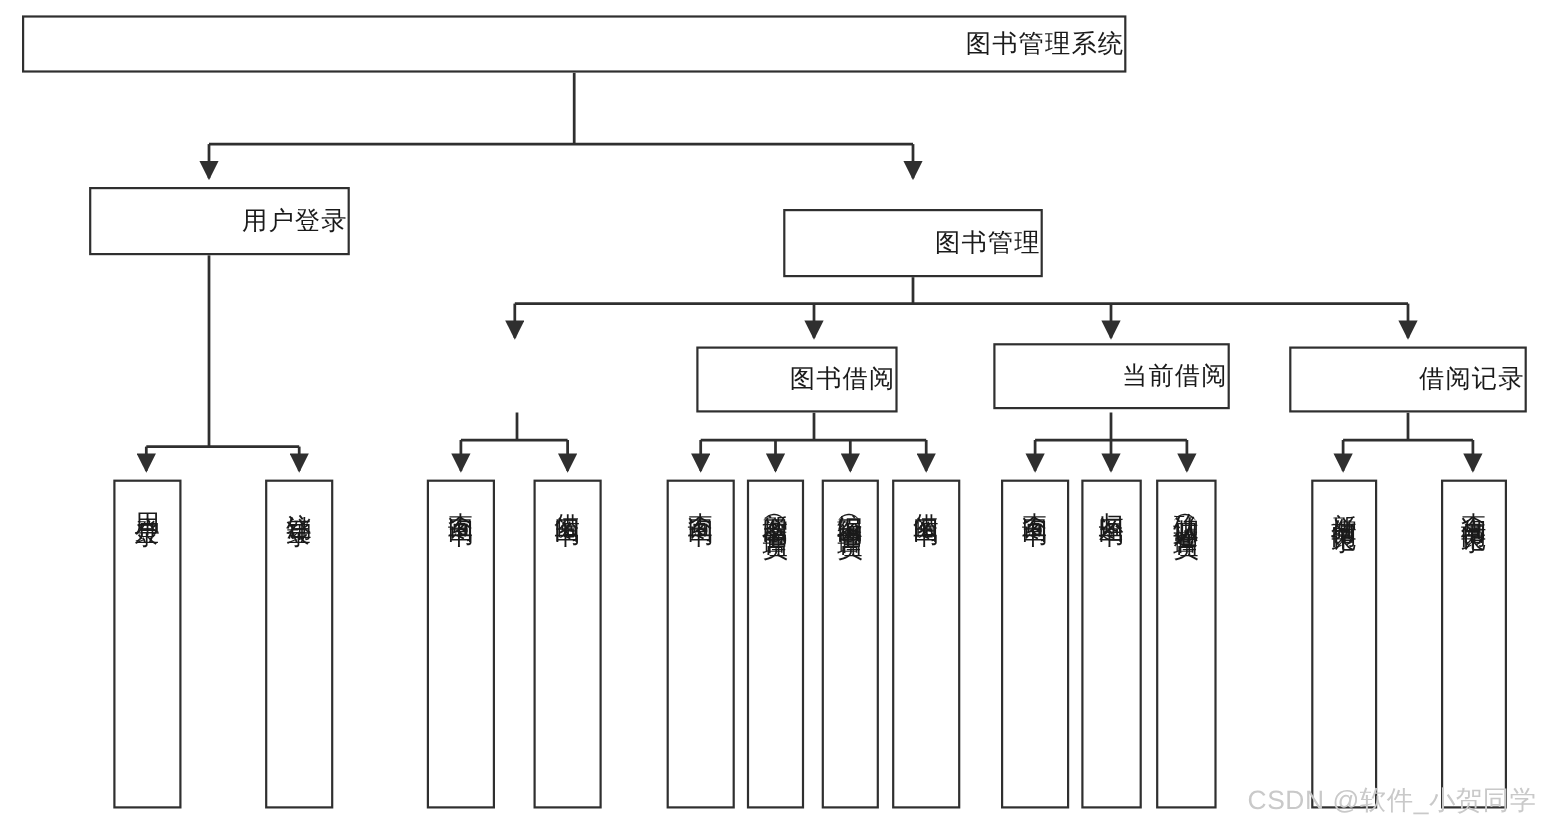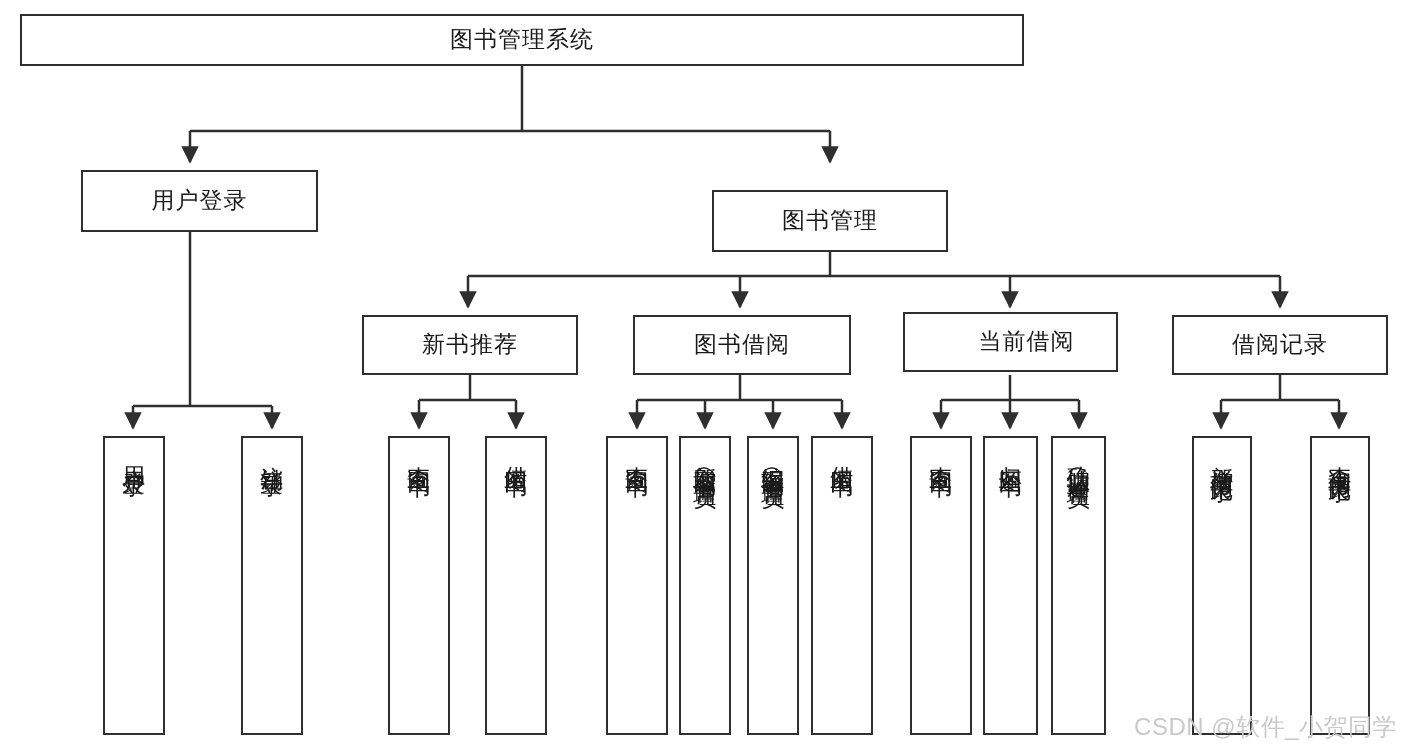--- a/index.html
+++ b/index.html
@@ -22,21 +22,21 @@
     width: 1405px;
     height: 747px;
   }
   .node {
     position: absolute;
     box-sizing: border-box;
     border: 2.5px solid #2f2f2f;
     background: #ffffff;
     display: flex;
     align-items: center;
-    justify-content: center;
+    justify-content: flex-end;
     color: #1a1a1a;
     z-index: 2;
   }
   .node-h {
     font-size: 23px;
     letter-spacing: 1px;
     line-height: 1.2;
     text-align: center;
   }
   .node-root .label { font-size: 23px; }
@@ -127,25 +127,22 @@
   </div>
 
   <div class="node node-h" style="left:81px; top:170px; width:237px; height:62px;">
     <span class="label">用户登录</span>
   </div>
 
   <div class="node node-h" style="left:712px; top:170px; width:236px; height:62px;margin-top:20px;">
     <span class="label">图书管理</span>
   </div>
 
-  <div class="node node-h" style="left:362px; top:315px; width:216px; height:60px;">
-    <span class="label">新书推荐</span>
-  </div>
-
-  <div class="node node-h" style="left:633px; top:315px; width:218px; height:60px;">
+
+  <div class="node node-h" style="left:633px; top:315px; width:183px; height:60px;">
     <span class="label">图书借阅</span>
   </div>
 
   <div class="node node-h" style="left:903px; top:312px; width:215px; height:60px;padding-left:32px;">
     <span class="label">当前借阅</span>
   </div>
 
   <div class="node node-h" style="left:1172px; top:315px; width:216px; height:60px;">
     <span class="label">借阅记录</span>
   </div>

